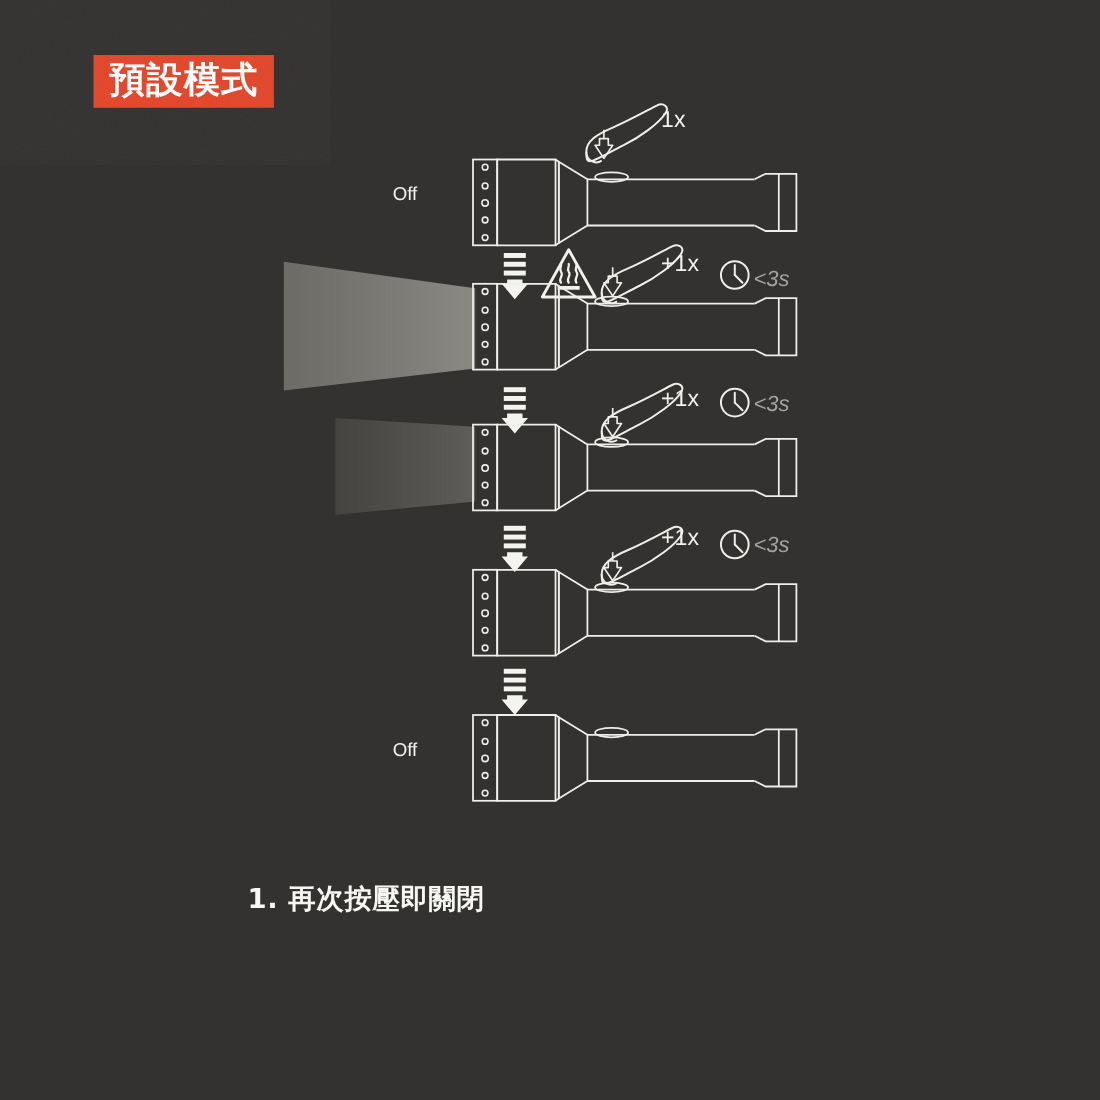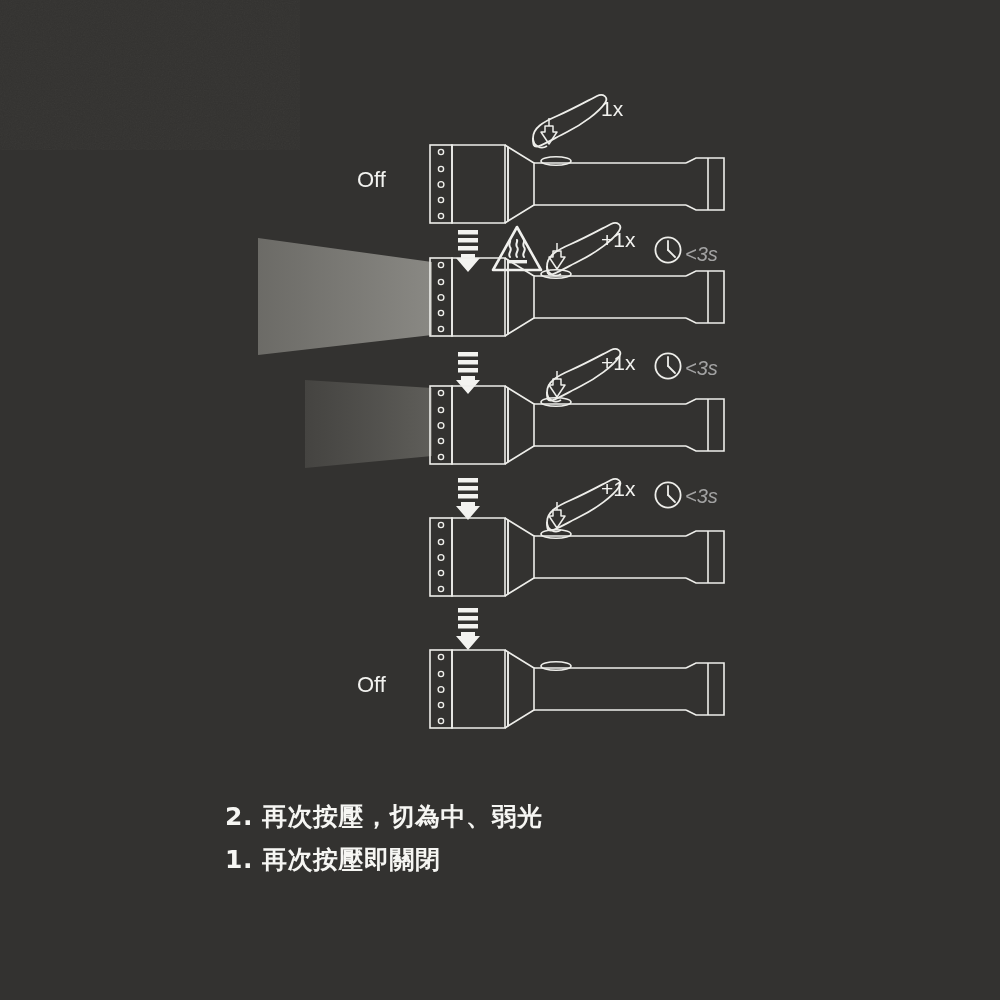--- a/index.html
+++ b/index.html
@@ -42,21 +42,21 @@
     padding: 6px 14px 9px 14px;
     line-height: 1.0;
     z-index: 30;
     font-family: "DejaVu Sans", "Liberation Sans", sans-serif;
   }
 
   
   .off-label {
     position: absolute;
     color: #f2f2ef;
-    font-size: 22px;
+    font-size: 17px;
     z-index: 25;
     font-family: "Liberation Sans", sans-serif;
   }
   #off-label-top  { left: 357px; top: 167px; }
   #off-label-bot  { left: 357px; top: 672px; }
 
   
   .press-count {
     position: absolute;
     color: #f2f2ef;
@@ -98,20 +98,21 @@
     line-height: 1.72;
     white-space: nowrap;
     letter-spacing: 0.5px;
   }
 </style>
 </head>
 <body>
 
 <div id="stage">
 
+  <div id="title-badge">預設模式</div>
 
   <div class="off-label" id="off-label-top">Off</div>
   <div class="off-label" id="off-label-bot">Off</div>
 
   <div class="press-count" style="left:601px; top:97px;">1x</div>
 
   <div class="press-count" style="left:601px; top:228px;">+1x</div>
   <div class="time-label" style="left:685px; top:243px;">&lt;3s</div>
 
   <div class="press-count" style="left:601px; top:351px;">+1x</div>
@@ -264,21 +265,20 @@
     <g>
       <use href="#down-arrow-shape" x="456" y="608"></use>
     </g>
 
     <g>
       <use href="#flashlight-shape" x="430" y="650"></use>
     </g>
   </svg>
 
   <div id="instructions">
-    <div class="instruction-line">2. 再次按壓，切為中、弱光</div>
     <div class="instruction-line">1. 再次按壓即關閉</div>
   </div>
 
 </div>
 
 <svg id="noise-layer">
   <filter id="grainFilter">
     <feTurbulence type="fractalNoise" baseFrequency="0.85" numOctaves="3" stitchTiles="stitch"></feTurbulence>
     <feColorMatrix type="saturate" values="0"></feColorMatrix>
   </filter>

